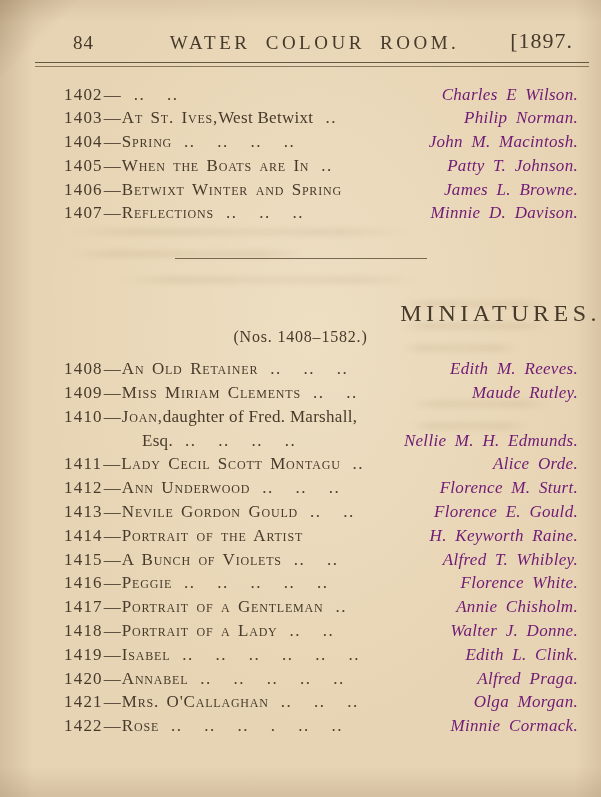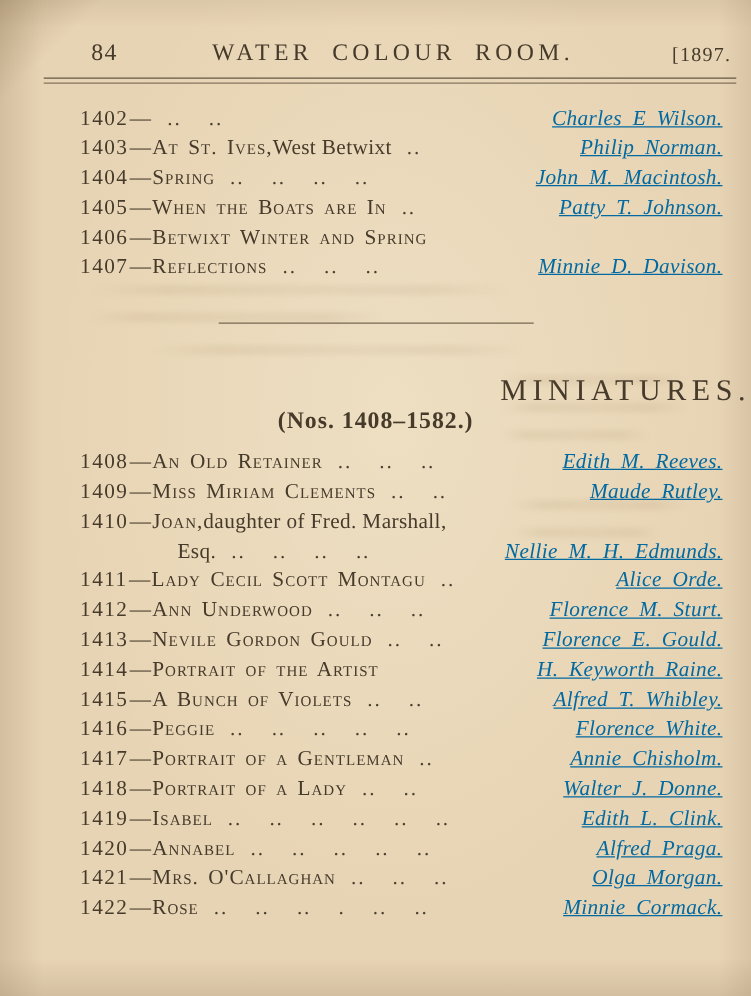--- a/index.html
+++ b/index.html
@@ -17,45 +17,45 @@
       #e7d4b4;
     position:relative;
   }
   .page{position:relative;width:601px;height:797px;}
 
   
   .hdr{position:relative;height:62px;}
   .hdr .pagenum{position:absolute;left:73px;bottom:8px;font-size:19px;letter-spacing:1px;margin-top:48px;}
   .hdr .room{position:absolute;left:0;right:0;bottom:8px;text-align:center;
     font-size:19px;letter-spacing:3.5px;word-spacing:7px;transform:translateX(14px);}
-  .hdr .year{position:absolute;right:16px;bottom:8px;font-size:16px;letter-spacing:1px;}
+  .hdr .year{position:absolute;right:28px;bottom:8px;font-size:22px;letter-spacing:1px;}
   .double-rule{margin:0 12px 0 35px;height:2.5px;
     border-top:1.7px solid rgba(79,67,48,0.85);
     border-bottom:1px solid rgba(79,67,48,0.65);}
 
   
   ol.entries{list-style:none;margin:0;padding:0 23px 0 64px;}
   ol.entries.first{margin-top:18px;}
   ol.entries.second{margin-top:12px;}
   li.entry{margin:0;padding:0;}
   .line{display:flex;align-items:baseline;height:23.8px;font-size:17px;white-space:nowrap;}
   .line.wrap{padding-left:78px;}
   .no{letter-spacing:1.2px;}
   .dash{padding:0 1px;}
   .t-sc{font-variant:small-caps;letter-spacing:0.8px;word-spacing:2.5px;}
   .t-plain{letter-spacing:0.3px;}
   .dots{margin-left:12px;letter-spacing:1.5px;word-spacing:16px;color:#4a3e2e;}
   .artist{margin-left:auto;font-style:italic;letter-spacing:0.3px;word-spacing:4px;
-    color:#0369a1;white-space:nowrap;text-decoration:underline;}
+    color:#701a75;white-space:nowrap;}
 
   
   .mid-divider{width:252px;margin:31px auto 0;border-top:1.5px solid rgba(90,76,55,0.8);}
   h2.mini-head{margin:43px 0 0;text-align:right;font-weight:normal;font-size:24px;
     letter-spacing:4.5px;line-height:22px;}
-  .mini-range{margin-top:3px;text-align:center;font-weight:bold;font-size:19px;
+  .mini-range{margin-top:3px;text-align:center;font-weight:normal;font-size:16px;
     letter-spacing:0.8px;line-height:20px;}
 
   
   .smudge{position:absolute;pointer-events:none;filter:blur(2px);opacity:0.55;}
   .smudge>i{display:block;height:8px;margin-bottom:14px;
     background:linear-gradient(90deg, rgba(141,113,76,0) 0%, rgba(141,113,76,0.18) 18%,
       rgba(141,113,76,0.14) 55%, rgba(141,113,76,0.18) 80%, rgba(141,113,76,0) 100%);}
 </style>
 </head>
 <body>
@@ -104,20 +104,21 @@
           <span class="t-sc">When the Boats are In</span>
           <span class="dots">..</span>
           <span class="artist">Patty T. Johnson.</span>
         </div>
       </li>
       <li class="entry">
         <div class="line">
           <span class="no">1406</span>
           <span class="dash">—</span>
           <span class="t-sc">Betwixt Winter and Spring</span>
+          <span class="artist">James L. Browne.</span>
         </div>
       </li>
       <li class="entry">
         <div class="line">
           <span class="no">1407</span>
           <span class="dash">—</span>
           <span class="t-sc">Reflections</span>
           <span class="dots">.. .. ..</span>
           <span class="artist">Minnie D. Davison.</span>
         </div>

